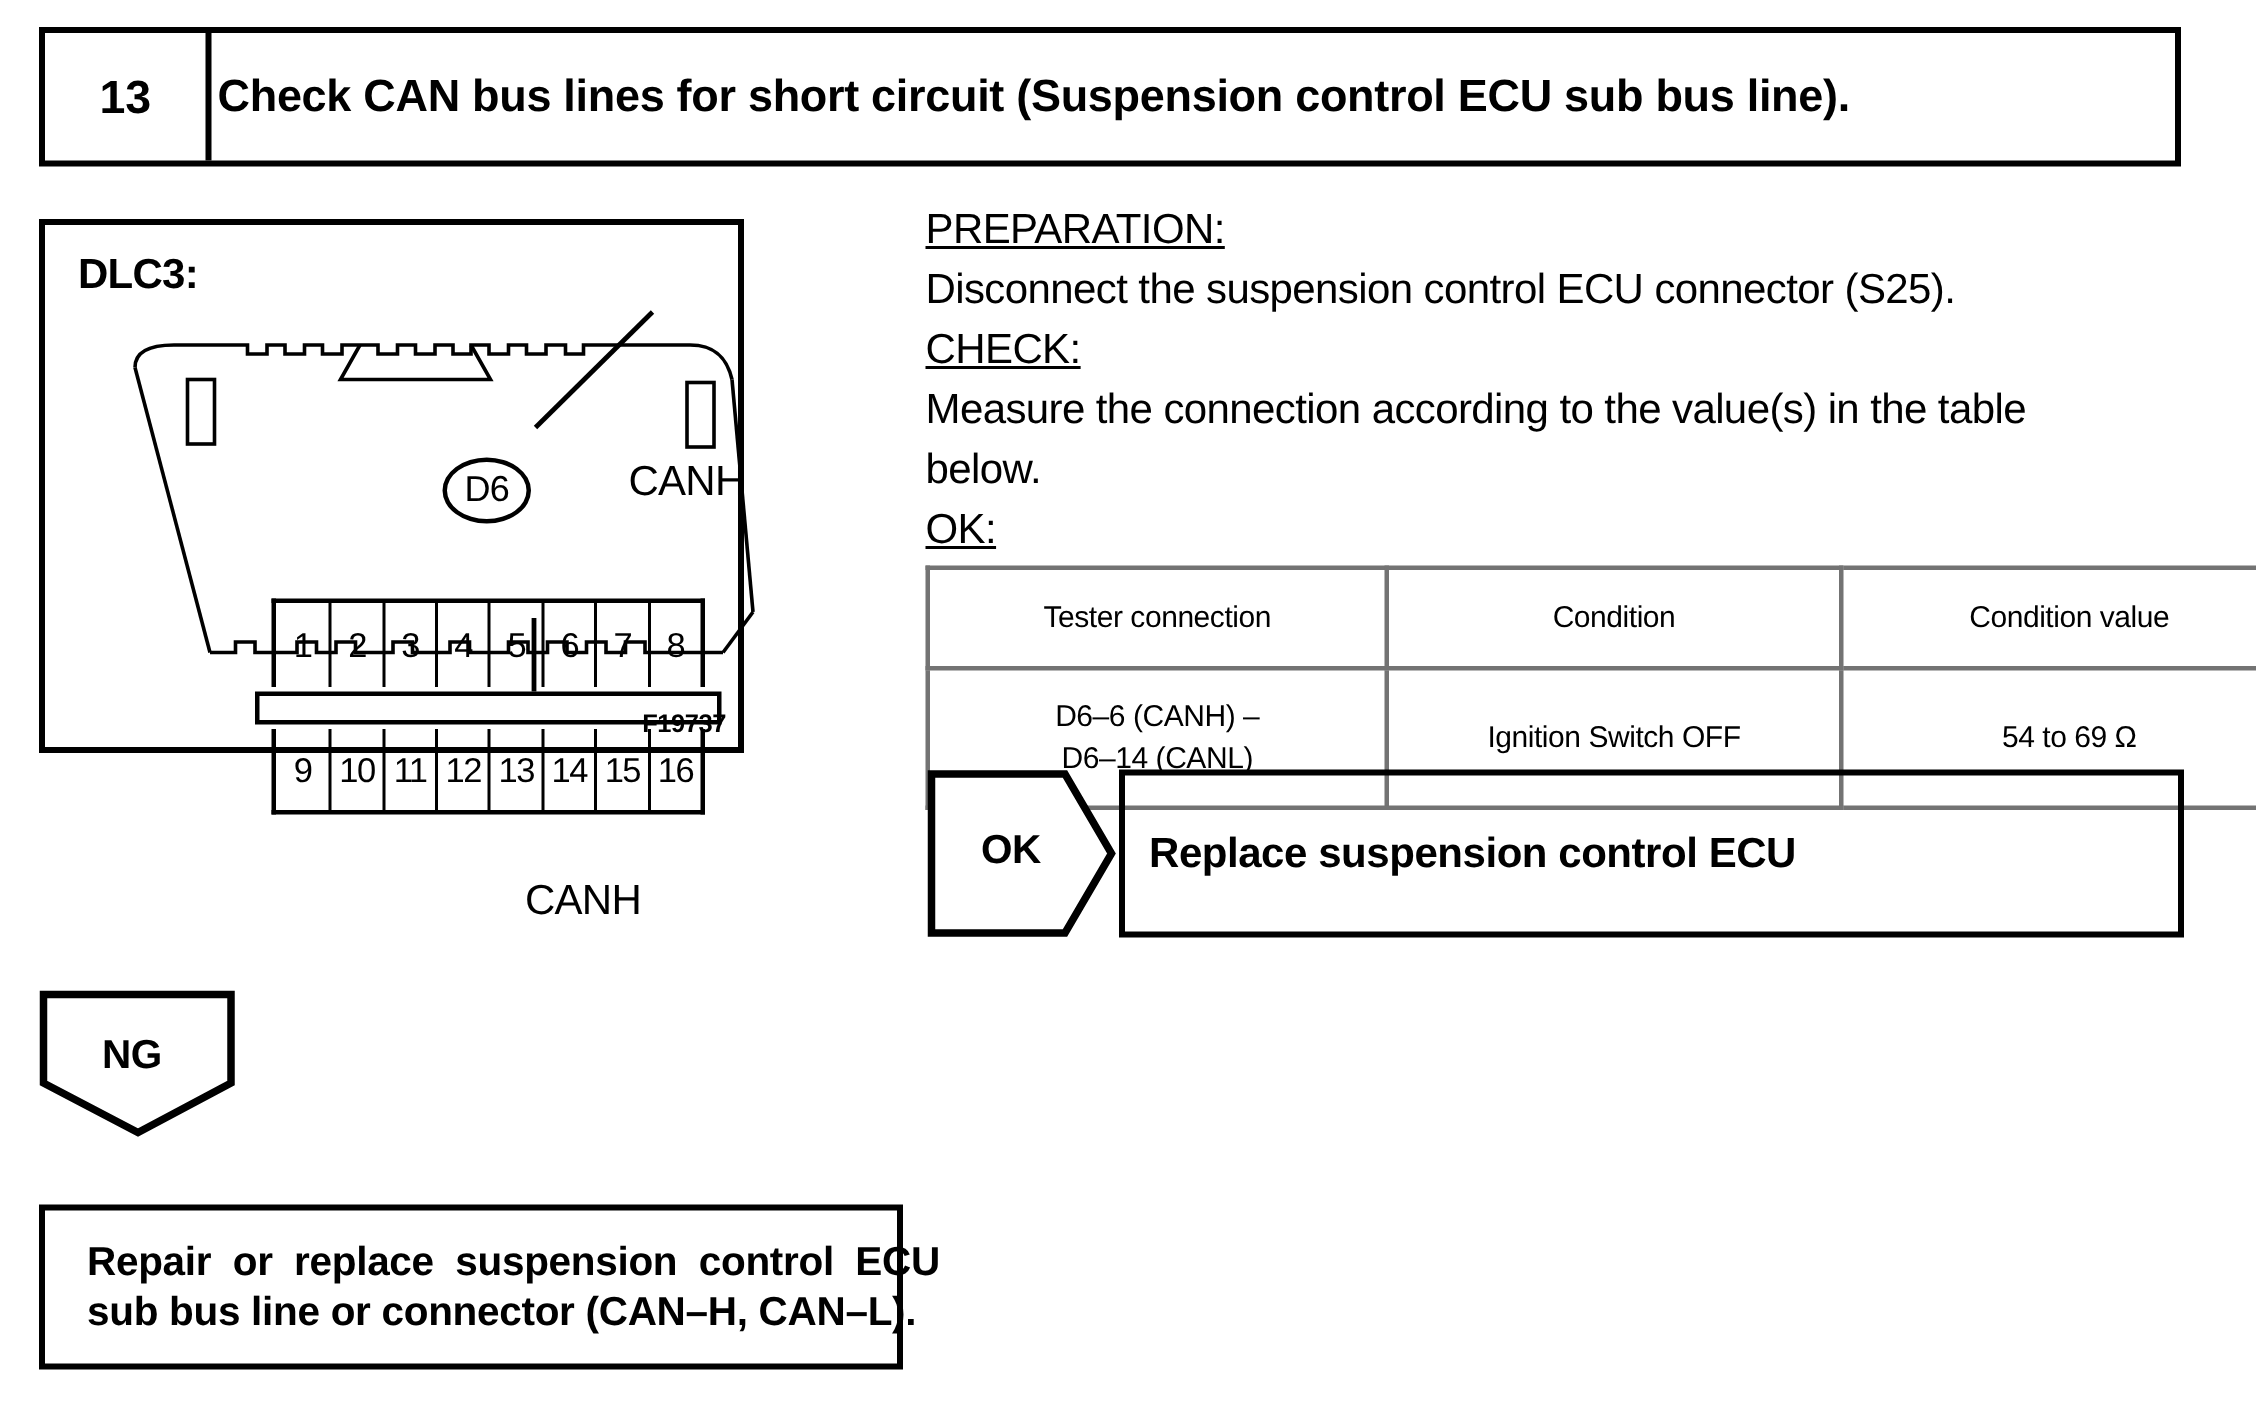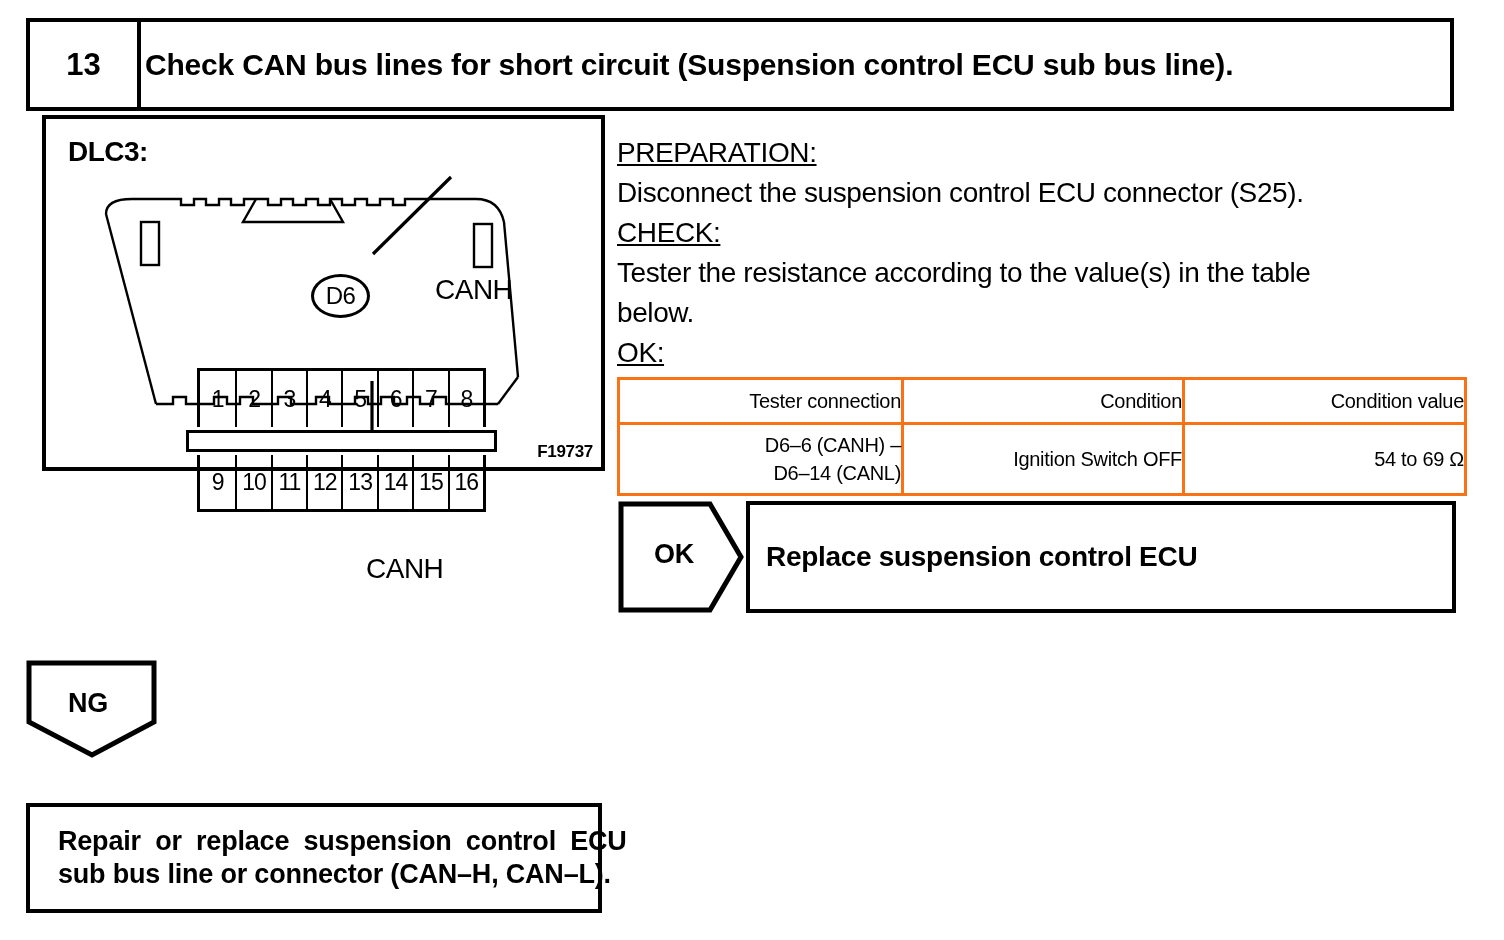--- a/index.html
+++ b/index.html
@@ -45,27 +45,26 @@
     padding-left: 4px;
     font-size: 30px;
     font-weight: bold;
     letter-spacing: -0.2px;
   }
 
   
   #figure-panel {
     position: absolute;
     left: 26px;
-    top: 115px;
-    width: 563px;
+    top: 146px;
+    width: 470px;
     height: 356px;
     border: 4px solid #000;
     box-sizing: border-box;
     background: #fff;
-    margin-left: 16px;
   }
   #dlc3-label {
     position: absolute;
     left: 22px;
     top: 17px;
     font-size: 28px;
     font-weight: bold;
     letter-spacing: -0.5px;
   }
   #figure-code {
@@ -178,39 +177,39 @@
   
   #spec-table {
     position: absolute;
     left: 617px;
     top: 377px;
     width: 838px;
     border-collapse: collapse;
     table-layout: fixed;
   }
   #spec-table td, #spec-table th {
-    border: 3px solid #f97316;
-    text-align: right;
+    border: 3px solid #737373;
+    text-align: center;
     vertical-align: middle;
     font-size: 20px;
     font-weight: normal;
     letter-spacing: -0.3px;
-    padding: 0;
+    padding: 11px;
   }
   #spec-table thead th { height: 42px; }
   #spec-table tbody td { height: 68px; line-height: 28px; }
   .col-tester { width: 281px; }
   .col-condition { width: 278px; }
   .col-value { width: 279px; }
 
   
   #ok-flow {
     position: absolute;
     left: 618px;
-    top: 501px;
+    top: 513px;
     width: 838px;
     height: 100px;
   }
   #ok-arrow {
     position: absolute;
     left: 0;
     top: 0;
     width: 126px;
     height: 112px;
   }
@@ -367,21 +366,21 @@
     <div class="pin-cell" style="width:36px">16</div>
   </div>
 
   <div id="figure-code">F19737</div>
 </div>
 
 <div id="instructions">
   <span class="instr-heading">PREPARATION:</span>
   <span class="instr-line">Disconnect the suspension control ECU connector (S25).</span>
   <span class="instr-heading">CHECK:</span>
-  <span class="instr-line">Tester the resistance according to the value(s) in the table</span>
+  <span class="instr-line">Measure the connection according to the value(s) in the table</span>
   <span class="instr-line">below.</span>
   <span class="instr-heading">OK:</span>
 </div>
 
 <table id="spec-table">
   <thead>
     <tr>
       <th class="col-tester">Tester connection</th>
       <th class="col-condition">Condition</th>
       <th class="col-value">Condition value</th>

